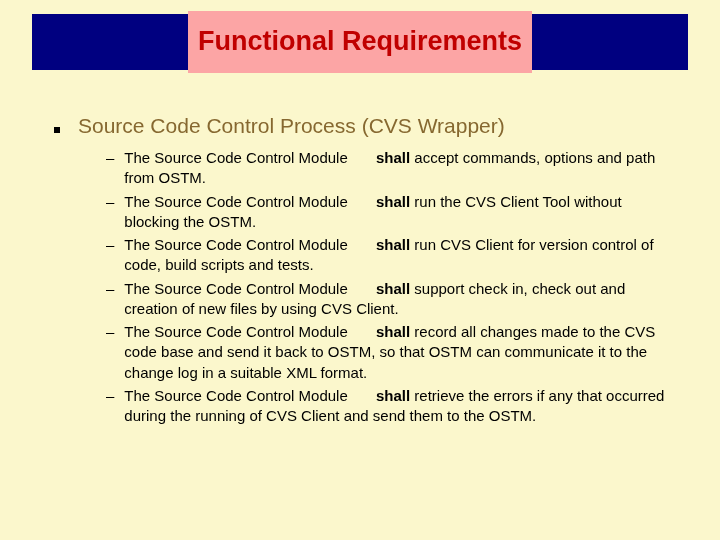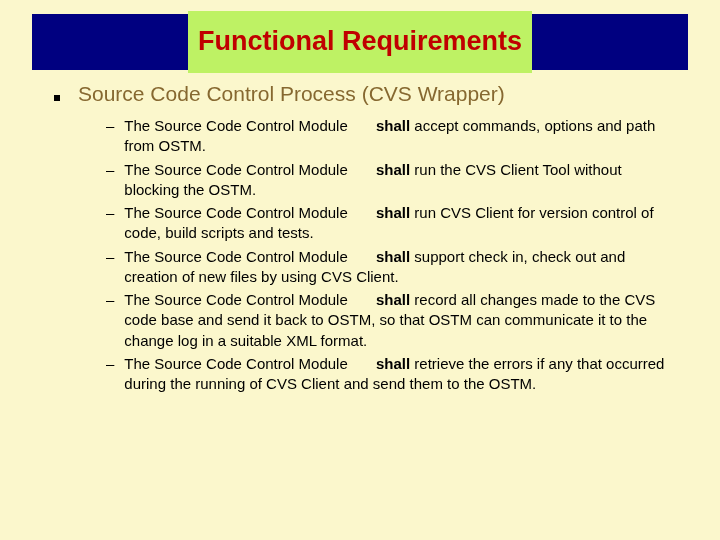--- a/index.html
+++ b/index.html
@@ -17,34 +17,35 @@
     height: 56px;
     background: #000080;
     display: flex;
     align-items: center;
     justify-content: center;
   }
   .title-text {
     color: #c00000;
     font-size: 27px;
     font-weight: bold;
-    background: #bef264;
+    background: #fca5a5;
     padding: 16px 10px;
     line-height: 1.1;
   }
   .content {
     position: absolute;
     top: 82px;
     left: 54px;
     right: 40px;
   }
   .main-bullet {
     display: flex;
     align-items: baseline;
     margin-bottom: 10px;
+    margin-top: 32px;
   }
   .main-bullet .dot {
     width: 6px;
     height: 6px;
     background: #000;
     margin-right: 18px;
     margin-top: 12px;
     flex-shrink: 0;
   }
   .main-bullet .text {

